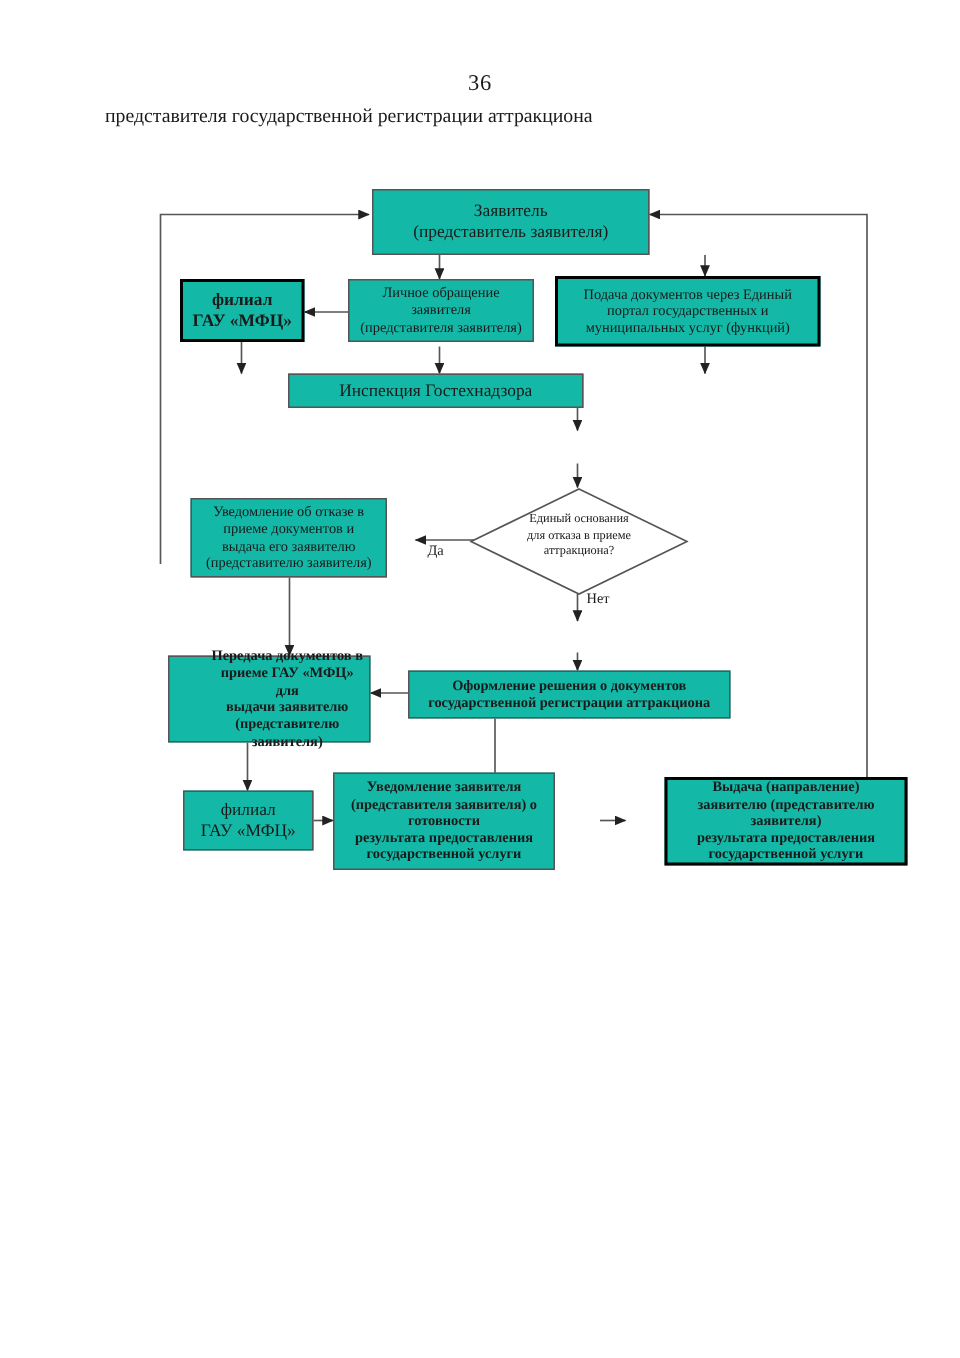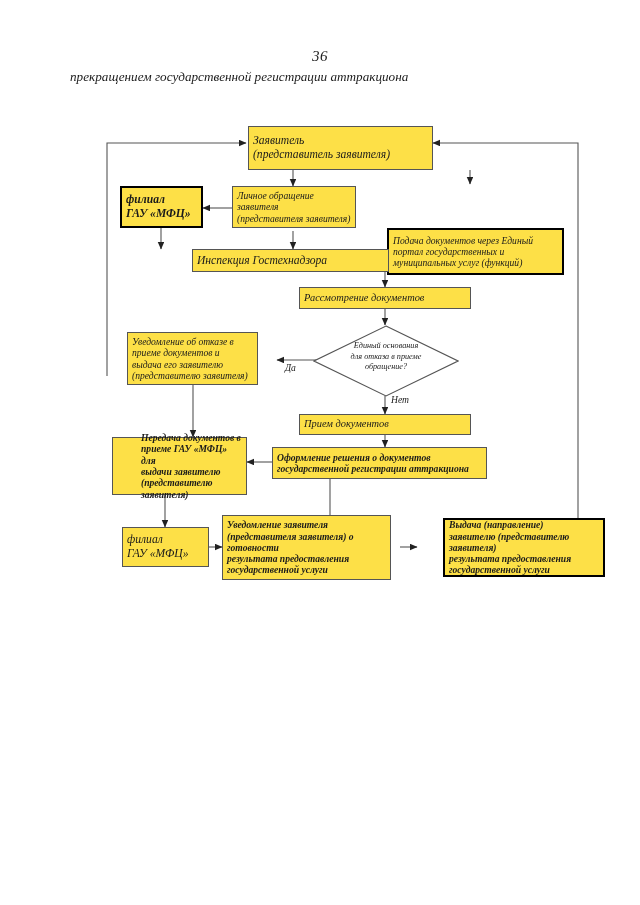--- a/index.html
+++ b/index.html
@@ -4,21 +4,21 @@
 <style>
   html,body{margin:0;padding:0;}
   body{
     width:640px;height:905px;
     background:#ffffff;
     font-family:"Liberation Serif", serif;
     color:#1a1a1a;
     overflow:hidden;
     position:relative;
   }
-  .page{position:relative;width:640px;height:905px;font-style:italic;}
+  .page{position:relative;width:640px;height:905px;}
 
   
   .page-number{
     position:absolute;left:0;top:48px;width:640px;
     text-align:center;font-size:15px;letter-spacing:.5px;
   }
   .intro{
     position:absolute;left:70px;top:68px;width:500px;
     font-size:13.2px;line-height:18px;
     text-align:justify;text-justify:inter-word;
@@ -26,23 +26,24 @@
   .intro .l1{text-align:justify;}
   .intro .l1::after{content:"";display:inline-block;width:100%;}
 
   
   .chart{position:absolute;left:0;top:0;width:640px;height:905px;}
   .chart svg{position:absolute;left:0;top:0;}
 
   .node{
     position:absolute;
     box-sizing:border-box;
-    background:#fde047;
+    background:#14b8a6;
     border:1px solid #ululu;
     display:flex;align-items:center;justify-content:center;
+    text-align:center;
     line-height:1.18;
   }
   .node.thin{border:1px solid #555;}
   .node.bold{border:2.5px solid #000;}
   .node .txt{padding:2px 4px;display:block;width:100%;}
 
   .f11{font-size:10.4px;}
   .f105{font-size:9.6px;}
   .f12{font-size:11.6px;}
   .bold-t{font-weight:bold;}
@@ -55,21 +56,21 @@
   }
 </style>
 </head>
 <body>
 
 <div class="page">
 
   <div class="page-number">36</div>
 
   <div class="intro">
-    <div>прекращением государственной регистрации аттракциона</div>
+    <div>представителя государственной регистрации аттракциона</div>
   </div>
 
   <div class="chart">
 
     <svg width="640" height="905">
       <defs>
         <marker id="ah" markerWidth="8" markerHeight="8" refX="6.5" refY="3" orient="auto">
           <path d="M0,0 L7,3 L0,6 z" fill="#222"></path>
         </marker>
       </defs>
@@ -129,60 +130,54 @@
       </span>
     </div>
 
     <div class="node thin" style="left:232px;top:186px;width:124px;height:42px;">
       <span class="txt f105">
         <span>Личное обращение заявителя</span><br>
         <span>(представителя заявителя)</span>
       </span>
     </div>
 
-    <div class="node bold" style="left:387px;top:184px;width:177px;height:47px;margin-top:44px;">
+    <div class="node bold" style="left:370px;top:184px;width:177px;height:47px;">
       <span class="txt f105">
         <span>Подача документов через Единый</span><br>
         <span>портал государственных и</span><br>
         <span>муниципальных услуг (функций)</span>
       </span>
     </div>
 
     <div class="node thin" style="left:192px;top:249px;width:197px;height:23px;">
       <span class="txt f12">Инспекция Гостехнадзора</span>
     </div>
 
-    <div class="node thin" style="left:299px;top:287px;width:172px;height:22px;">
-      <span class="txt f11">Рассмотрение документов</span>
-    </div>
 
     <svg style="position:absolute;left:313px;top:325px;" width="146" height="72">
       <polygon points="73,1 145,36 73,71 1,36" fill="#fff" stroke="#555" stroke-width="1.1"></polygon>
     </svg>
     <div class="diamond-text" style="left:330px;top:341px;width:112px;">
       <span>Единый основания</span><br>
       <span>для отказа в приеме</span><br>
-      <span>обращение?</span>
+      <span>аттракциона?</span>
     </div>
 
     <div class="diamond-label" style="left:285px;top:362px;">Да</div>
     <div class="diamond-label" style="left:391px;top:394px;">Нет</div>
 
     <div class="node thin" style="left:127px;top:332px;width:131px;height:53px;">
       <span class="txt f105">
         <span>Уведомление об отказе в</span><br>
         <span>приеме документов и</span><br>
         <span>выдача его заявителю</span><br>
         <span>(представителю заявителя)</span>
       </span>
     </div>
 
-    <div class="node thin" style="left:299px;top:414px;width:172px;height:21px;">
-      <span class="txt f11">Прием документов</span>
-    </div>
 
     <div class="node thin" style="left:112px;top:437px;width:135px;height:58px;padding-left:24px;">
       <span class="txt f105 bold-t">
         <span>Передача документов в</span><br>
         <span>приеме ГАУ «МФЦ» для</span><br>
         <span>выдачи заявителю</span><br>
         <span>(представителю заявителя)</span>
       </span>
     </div>
 
@@ -193,21 +188,21 @@
       </span>
     </div>
 
     <div class="node thin" style="left:122px;top:527px;width:87px;height:40px;">
       <span class="txt f12">
         <span>филиал</span><br>
         <span>ГАУ «МФЦ»</span>
       </span>
     </div>
 
-    <div class="node thin" style="left:222px;top:515px;width:169px;height:65px;">
+    <div class="node thin" style="left:222px;top:515px;width:148px;height:65px;">
       <span class="txt f105 bold-t">
         <span>Уведомление заявителя</span><br>
         <span>(представителя заявителя) о готовности</span><br>
         <span>результата предоставления</span><br>
         <span>государственной услуги</span>
       </span>
     </div>
 
     <div class="node bold" style="left:417px;top:518px;width:162px;height:59px;margin-left:26px;">
       <span class="txt f105 bold-t">

